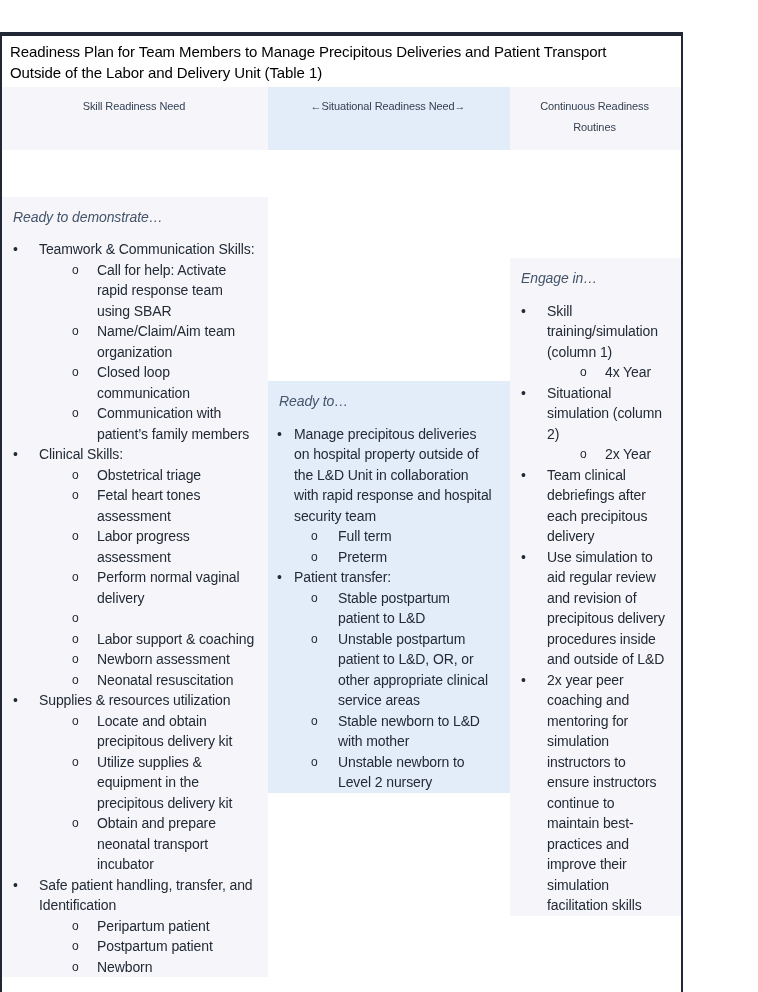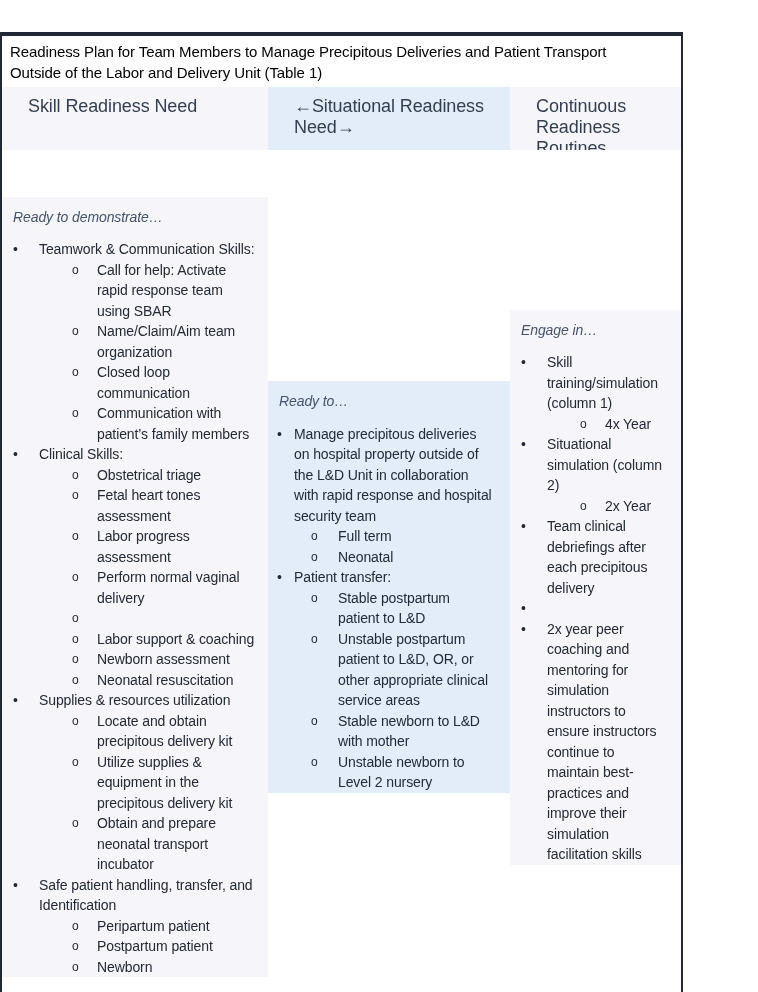--- a/index.html
+++ b/index.html
@@ -25,22 +25,22 @@
     letter-spacing:-0.1px;
   }
   .header-row{flex:none;display:flex;height:63px;}
   .gap-row{flex:none;height:5px;background:#ffffff;}
   .body-row{flex:1;display:flex;overflow:hidden;align-items:center;}
   .c1{width:266px;flex:none;}
   .c2{width:242px;flex:none;}
   .c3{flex:1;}
   .hcell{
     background:var(--column-bg);box-sizing:border-box;
-    padding:9px 18px 0 26px;text-align:left;
-    font-size:18px;line-height:21px;color:var(--header-text);
+    padding:9px 18px 0 16px;text-align:center;
+    font-size:11px;line-height:21px;color:var(--header-text);
     letter-spacing:-0.1px;
   }
   .hcell.mid{background:var(--middle-column-bg);}
   .bcell{
     background:var(--column-bg);box-sizing:border-box;
     padding-top:10px;overflow:hidden;
     font-size:14px;line-height:20.5px;color:var(--body-text);
     letter-spacing:-0.1px;
   }
   .bcell.mid{background:var(--middle-column-bg);}
@@ -181,21 +181,21 @@
           <li class="l1">
             <span class="mk">•</span>
             <span class="tx">Manage precipitous deliveries on hospital property outside of the L&amp;D Unit in collaboration with rapid response and hospital security team</span>
           </li>
           <li class="l2">
             <span class="mk o">o</span>
             <span class="tx">Full term</span>
           </li>
           <li class="l2">
             <span class="mk o">o</span>
-            <span class="tx">Neonatal</span>
+            <span class="tx">Preterm</span>
           </li>
           <li class="l1">
             <span class="mk">•</span>
             <span class="tx">Patient transfer:</span>
           </li>
           <li class="l2">
             <span class="mk o">o</span>
             <span class="tx">Stable postpartum patient to L&amp;D</span>
           </li>
           <li class="l2">
@@ -230,20 +230,21 @@
           <li class="l2">
             <span class="mk o">o</span>
             <span class="tx">2x Year</span>
           </li>
           <li class="l1">
             <span class="mk">•</span>
             <span class="tx">Team clinical debriefings after each precipitous delivery</span>
           </li>
           <li class="l1">
             <span class="mk">•</span>
+            <span class="tx">Use simulation to aid regular review and revision of precipitous delivery procedures inside and outside of L&amp;D</span>
           </li>
           <li class="l1">
             <span class="mk">•</span>
             <span class="tx">2x year peer coaching and mentoring for simulation instructors to ensure instructors continue to maintain best-practices and improve their simulation facilitation skills</span>
           </li>
         </ul>
     </div>
   </div>
 
 </div>

